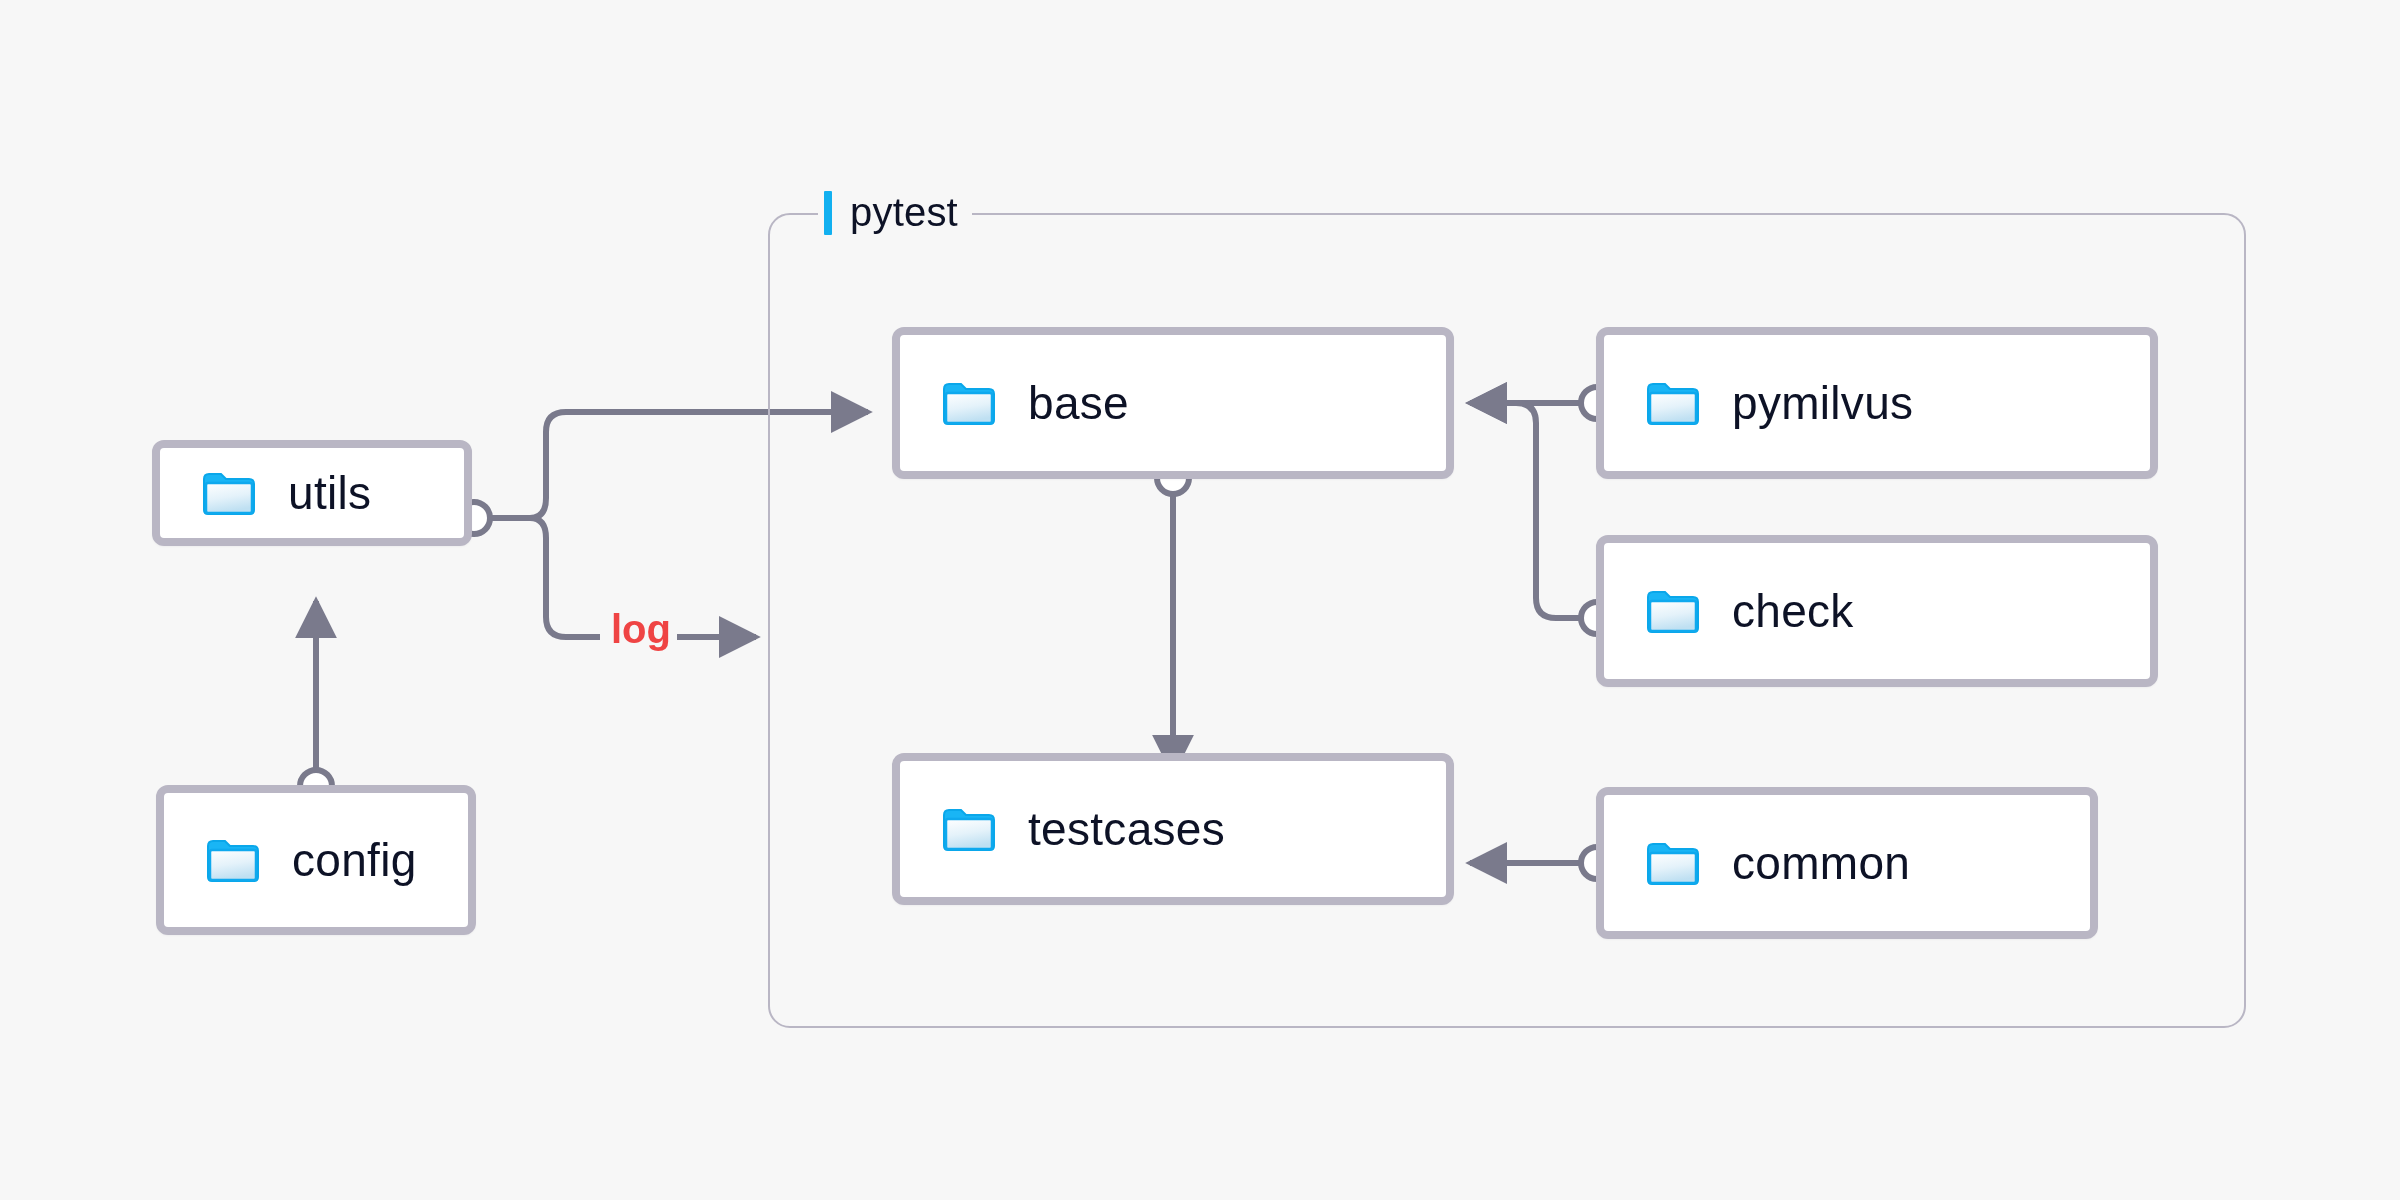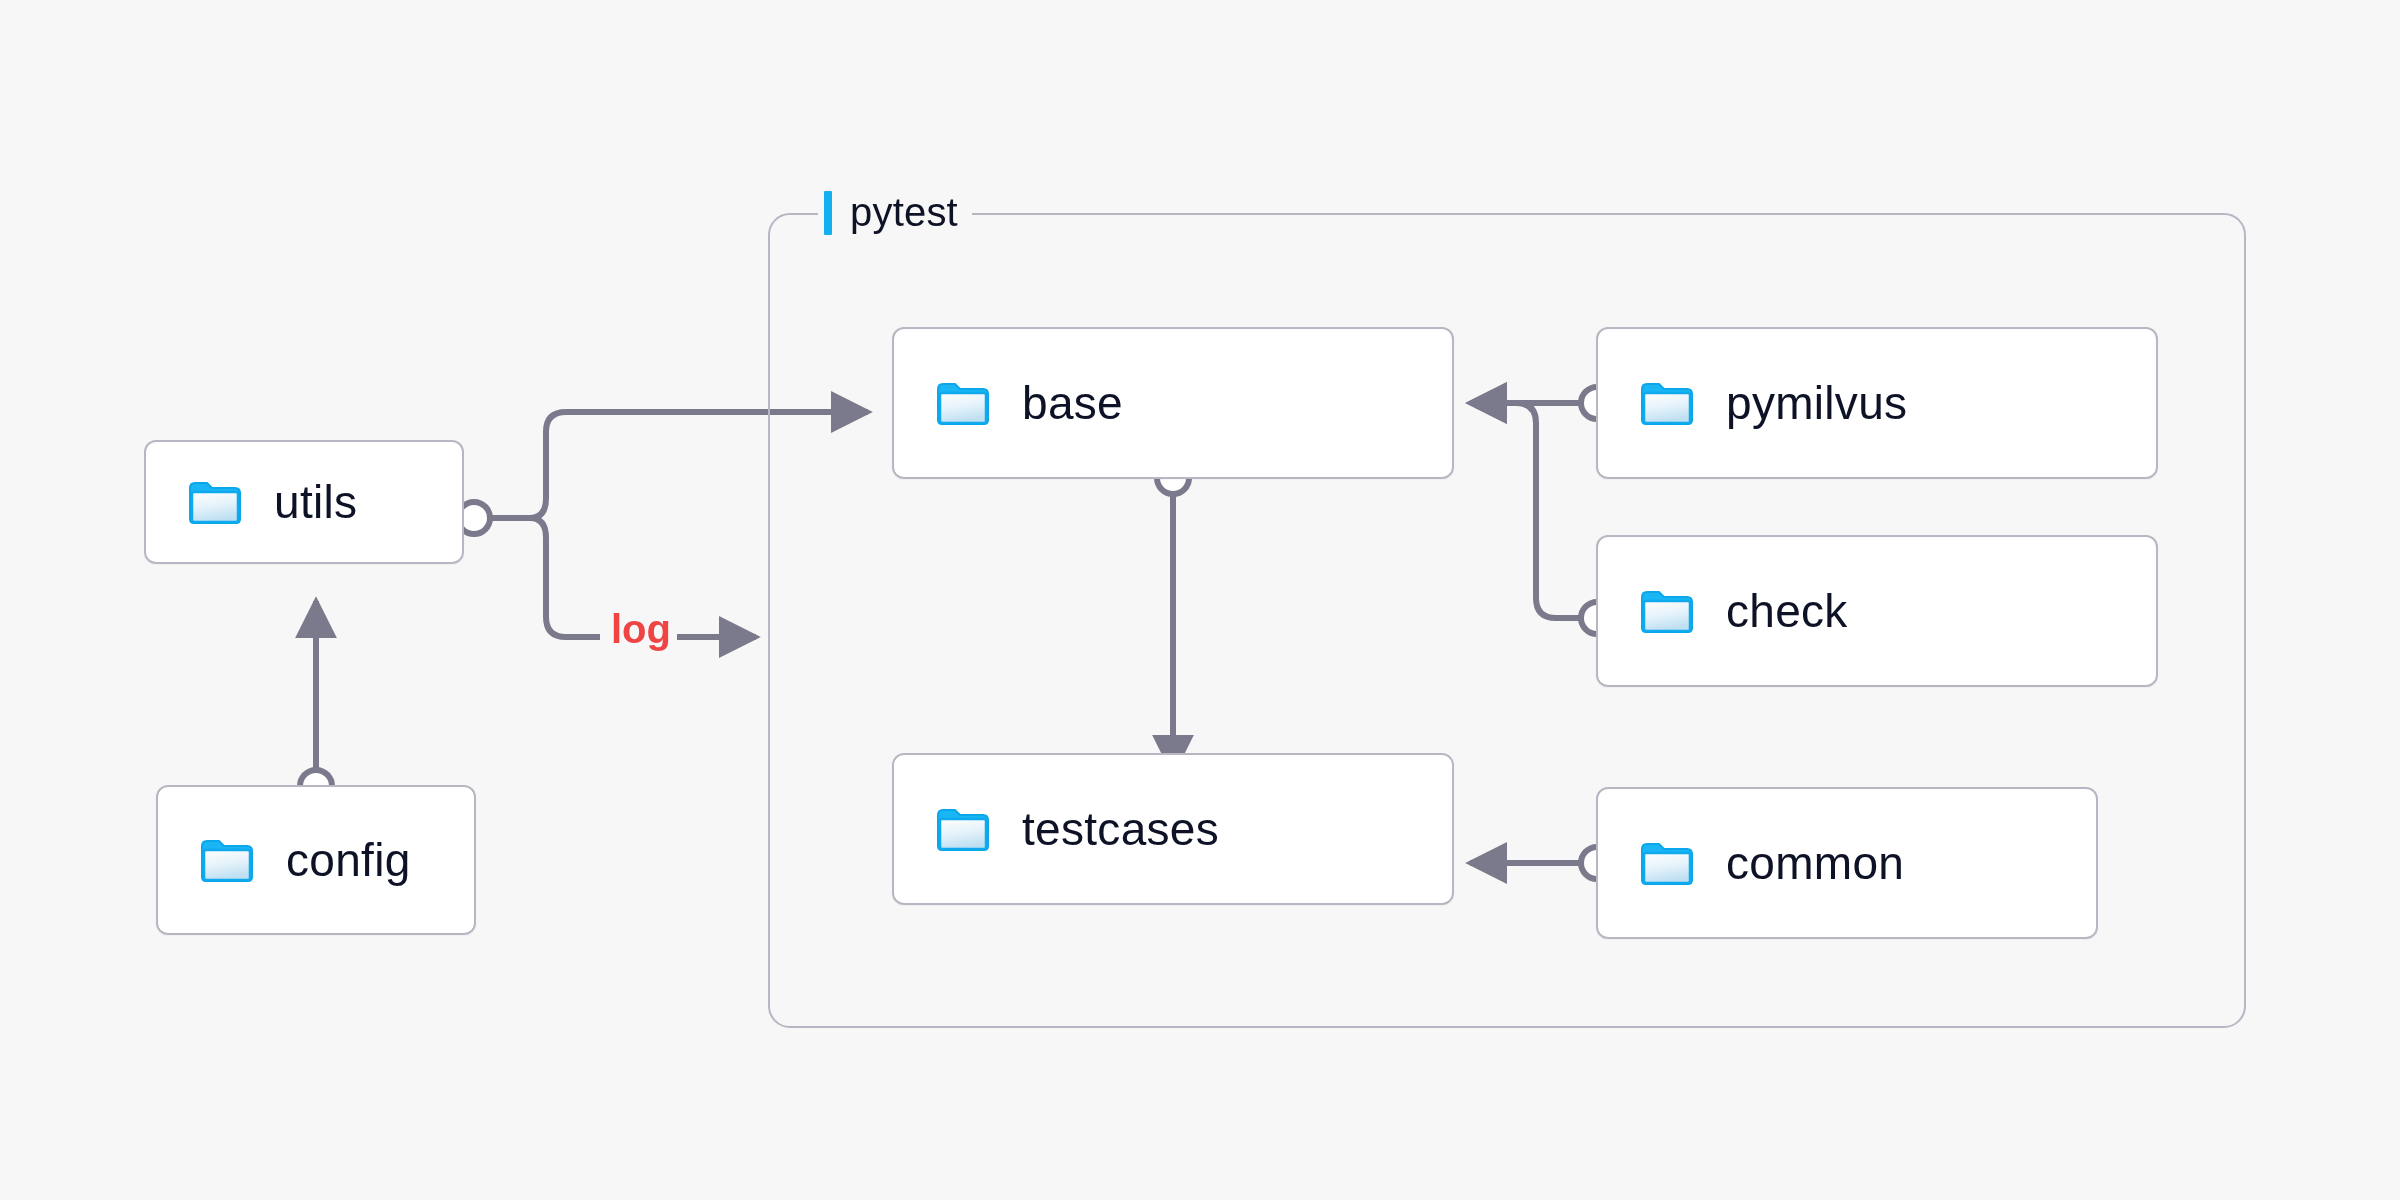--- a/index.html
+++ b/index.html
@@ -55,21 +55,21 @@
     font-size: 40px;
     color: #0d1226;
     letter-spacing: 0.2px;
   }
 
   
   .node {
     position: absolute;
     box-sizing: border-box;
     background: #ffffff;
-    border: 2px solid #7f1d1d;
+    border: 8px solid #7f1d1d;
     border-radius: 12px;
     display: flex;
     align-items: center;
     padding-left: 40px;
     gap: 30px;
     box-shadow: 0 1px 2px rgba(20,20,40,0.04);
   }
   .node-label {
     font-size: 46px;
     color: #0d1226;
@@ -140,21 +140,21 @@
       <circle cx="1597" cy="863" r="16"></circle>
     </g>
   </svg>
 
   <div class="group" id="group-pytest" style="left: 768px; top: 213px; width: 1478px; height: 815px; border-color: rgb(185, 182, 196);"></div>
   <div class="group-label" id="group-pytest-label" style="left: 818px; top: 190px; align-items: center;">
     <span class="group-label-bar" style="background: rgb(18, 176, 240);"></span>
     <span class="group-label-text" style="color: rgb(13, 18, 38);">pytest</span>
   </div>
 
-  <div class="node" id="node-utils" style="left: 144px; top: 440px; width: 320px; height: 124px; background: rgb(255, 255, 255); border-color: rgb(185, 182, 196);">
+  <div class="node" id="node-utils" style="left: 152px; top: 440px; width: 320px; height: 106px; background: rgb(255, 255, 255); border-color: rgb(185, 182, 196);">
     <svg class="folder-icon" viewBox="0 0 58 48">
       <path d="M4 10 Q4 5 9 5 L21 5 L26 10 L49 10 Q54 10 54 15 L54 41 Q54 45 50 45 L8 45 Q4 45 4 41 Z" fill="#19b5f5" stroke="#0aa7ea" stroke-width="2"></path>
       <rect x="6" y="14" width="46" height="30" rx="2" fill="url(#folderGrad)" stroke="#0fa9ee" stroke-width="2.5"></rect>
     </svg>
     <span class="node-label" style="color: rgb(13, 18, 38);">utils</span>
   </div>
 
   <div class="node" id="node-config" style="left: 156px; top: 785px; width: 320px; height: 150px; background: rgb(255, 255, 255); border-color: rgb(185, 182, 196);">
     <svg class="folder-icon" viewBox="0 0 58 48">
       <path d="M4 10 Q4 5 9 5 L21 5 L26 10 L49 10 Q54 10 54 15 L54 41 Q54 45 50 45 L8 45 Q4 45 4 41 Z" fill="#19b5f5" stroke="#0aa7ea" stroke-width="2"></path>

